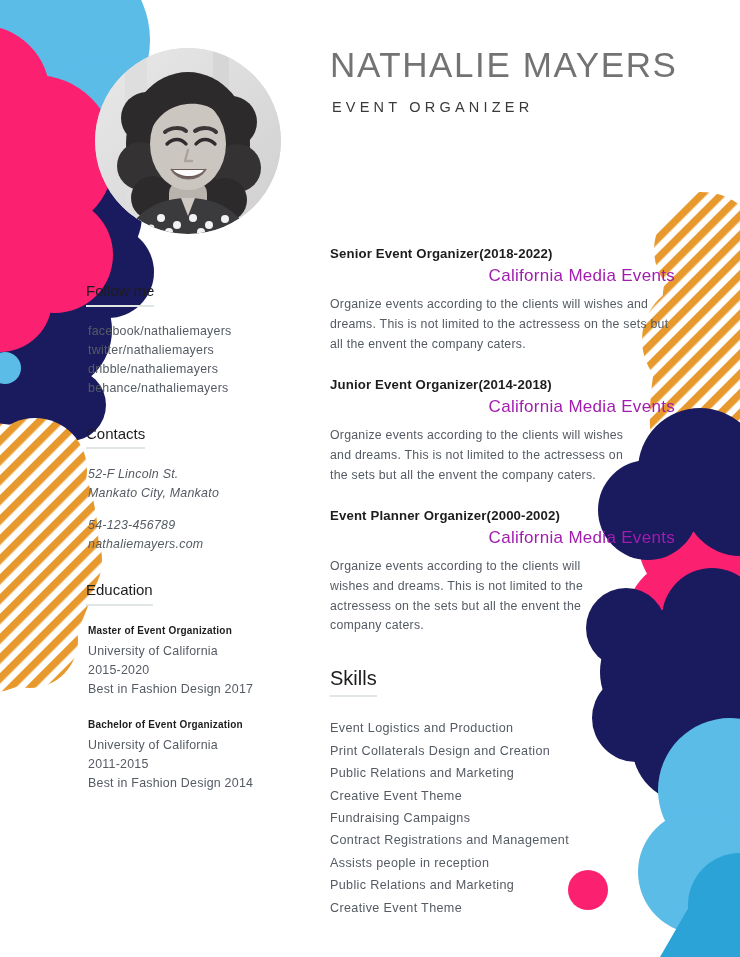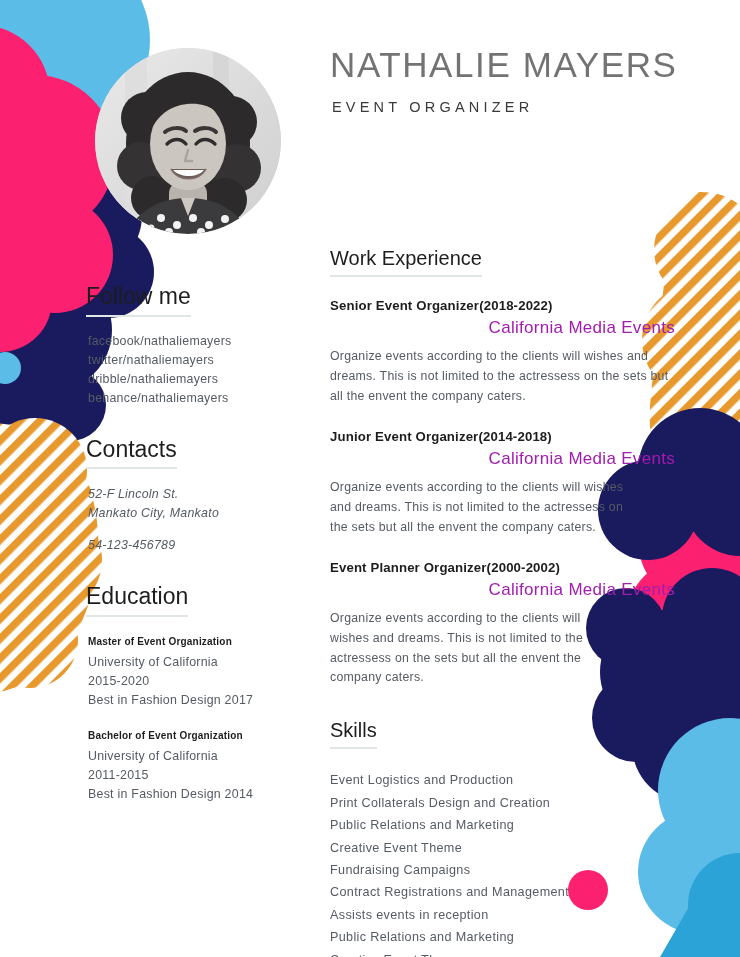--- a/index.html
+++ b/index.html
@@ -78,21 +78,21 @@
   .sec-head {
     font-size: 20px;
     color: #1d1d1d;
     font-weight: 400;
     margin: 0;
     display: inline-block;
     padding-bottom: 4px;
     border-bottom: 2px solid #dfe6e4;
     line-height: 1.25;
   }
-  .sec-head.small { font-size: 23px; }
+  .sec-head.small { font-size: 15px; }
 
   
   .work-section { margin-top: 131px; }
   .job { margin-top: 22px; }
   .job:first-of-type { margin-top: 21px; }
   .job-title {
     font-size: 13.2px;
     font-weight: bold;
     color: #1d1d1d;
     margin: 0 0 5px 0;
@@ -341,20 +341,21 @@
     </div>
 
     <div class="lblock">
       <h2 class="sec-head small">Contacts</h2>
       <div class="contact-group">
         <p>52-F Lincoln St.</p>
         <p>Mankato City, Mankato</p>
       </div>
       <div class="contact-group gap">
         <p>54-123-456789</p>
+        <p>nathaliemayers.com</p>
       </div>
     </div>
 
     <div class="lblock">
       <h2 class="sec-head small">Education</h2>
 
       <div class="edu-entry first">
         <p class="edu-degree">Master of Event Organization</p>
         <p class="edu-meta">University of California</p>
         <p class="edu-meta">2015-2020</p>
@@ -370,21 +371,20 @@
     </div>
 
   </div>
 
   <div class="right-col">
 
     <h1 class="name">NATHALIE MAYERS</h1>
     <p class="role">EVENT ORGANIZER</p>
 
     <div class="work-section">
-      <h2 class="sec-head">Work Experience</h2>
 
       <div class="job">
         <p class="job-title">Senior Event Organizer(2018-2022)</p>
         <p class="job-company">California Media Events</p>
         <p class="job-desc w1">Organize events according to the clients will wishes and dreams. This is not limited to the actressess on the sets but all the envent the company caters.</p>
       </div>
 
       <div class="job">
         <p class="job-title">Junior Event Organizer(2014-2018)</p>
         <p class="job-company">California Media Events</p>
@@ -400,21 +400,21 @@
 
     <div class="skills-section">
       <h2 class="sec-head">Skills</h2>
       <ul class="skills-list">
         <li>Event Logistics and Production</li>
         <li>Print Collaterals Design and Creation</li>
         <li>Public Relations and Marketing</li>
         <li>Creative Event Theme</li>
         <li>Fundraising Campaigns</li>
         <li>Contract Registrations and Management</li>
-        <li>Assists events in reception</li>
+        <li>Assists people in reception</li>
         <li>Public Relations and Marketing</li>
         <li>Creative Event Theme</li>
       </ul>
     </div>
 
   </div>
 
 </div>
 
 </body></html>

